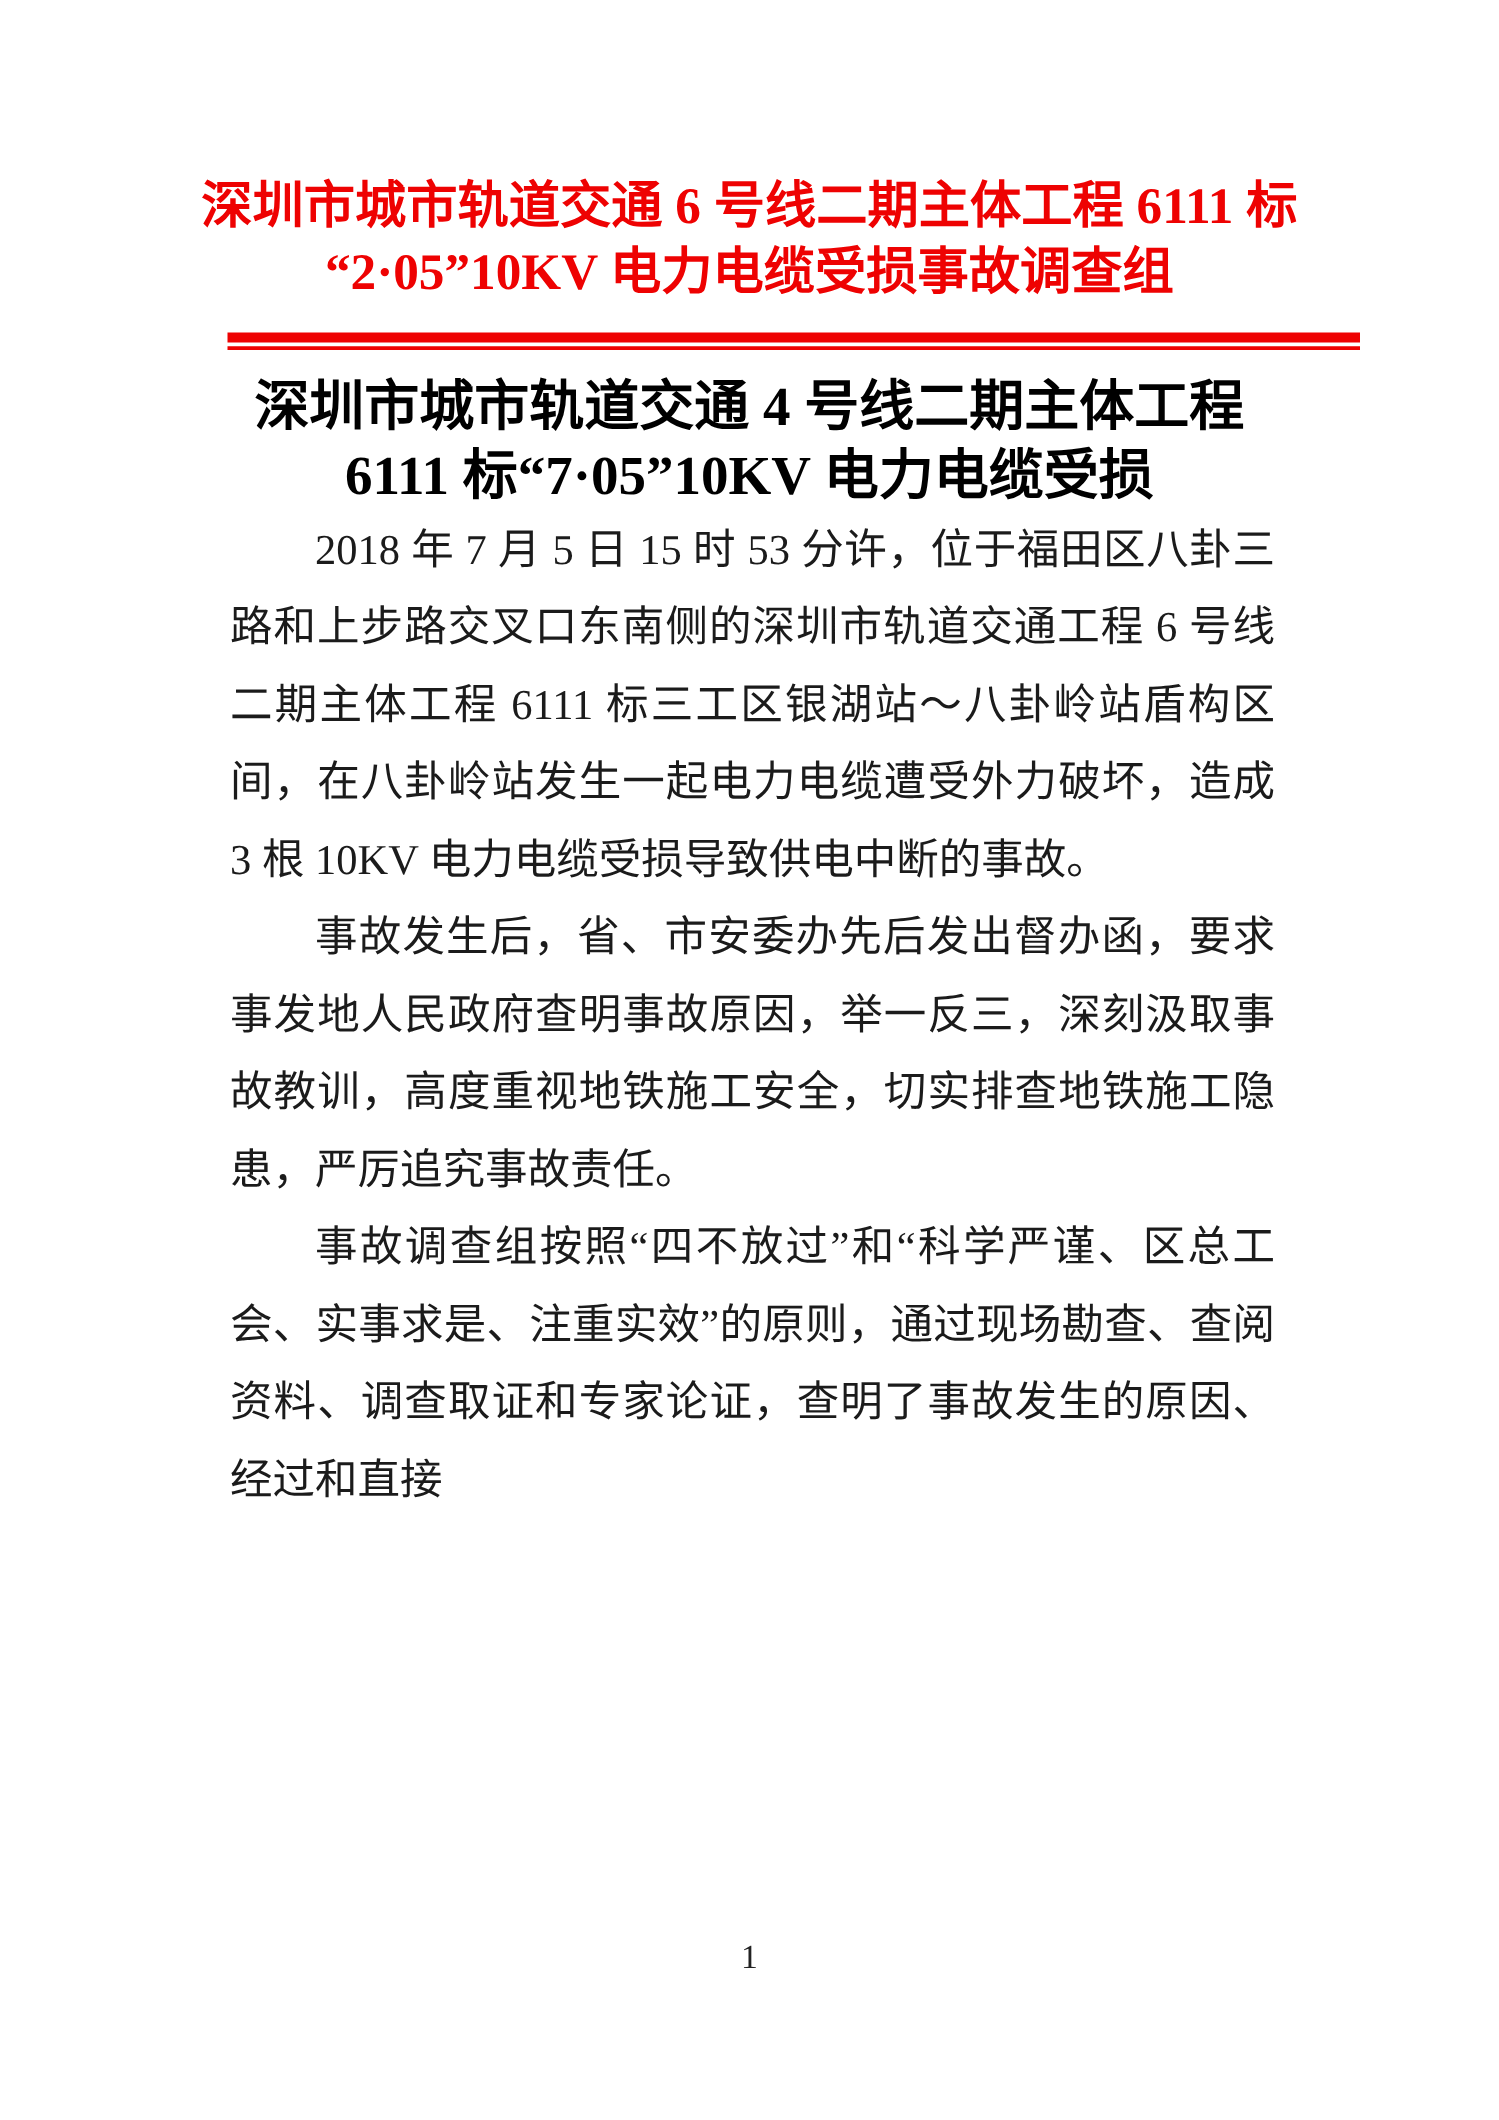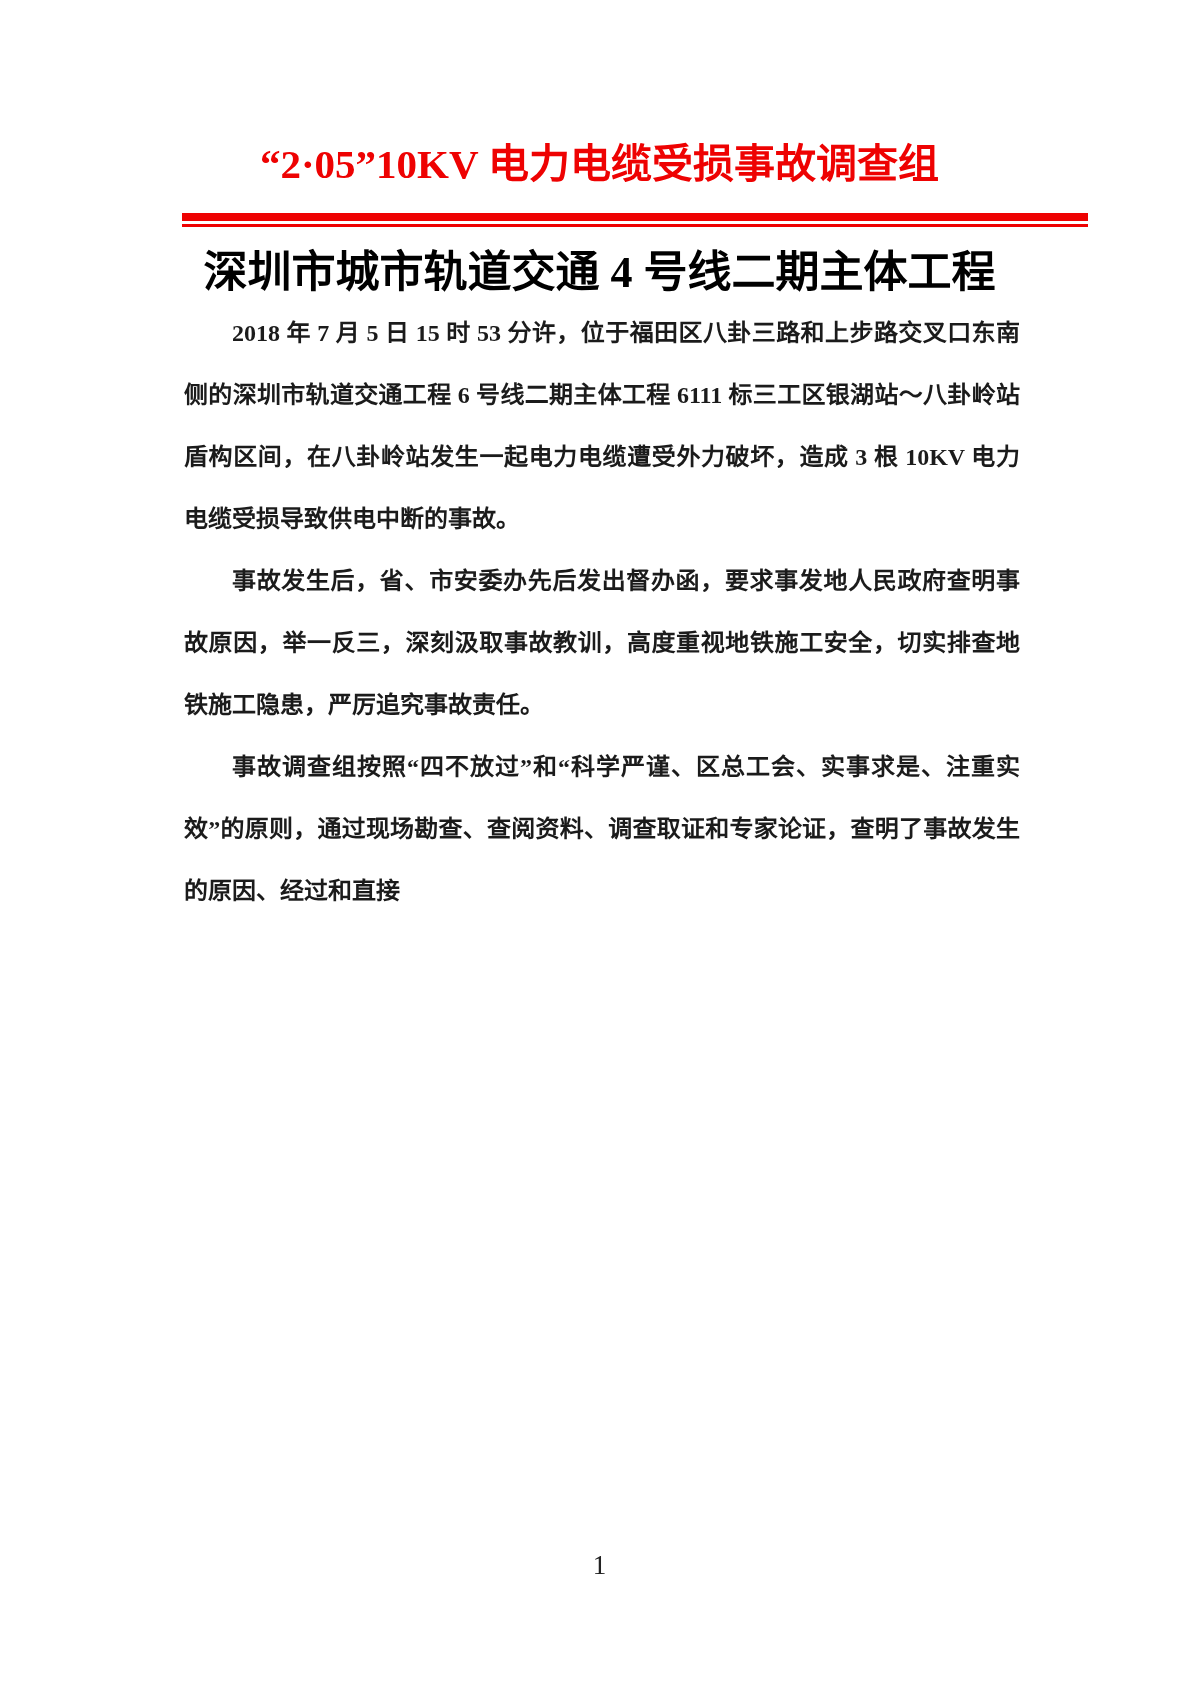--- a/index.html
+++ b/index.html
@@ -54,26 +54,25 @@
     color: #000000;
   }
   .doc-title .t-line {
     font-size: 44px;
     line-height: 55px;
   }
   
   .body-text {
     width: 836px;
     margin: 2px 0 0 184px;
-    font-size: 24px;
+    font-size: 34px;
     line-height: 62px;
     text-align: justify;
     text-justify: inter-character;
     color: #1b1b1b;
-    font-weight: bold;
   }
   .body-text p {
     margin: 0;
     padding: 0;
     text-indent: 2em;
   }
   
   .page-number {
     position: absolute;
     top: 1548px;
@@ -84,29 +83,31 @@
     line-height: 34px;
     color: #222222;
   }
 </style>
 </head>
 <body>
 
 <div class="page">
 
   <header class="letterhead">
+    <div class="lh-line">深圳市城市轨道交通 6 号线二期主体工程 6111 标</div>
     <div class="lh-line">“2·05”10KV 电力电缆受损事故调查组</div>
     <div class="lh-rule">
       <div class="thick"></div>
       <div class="thin"></div>
     </div>
   </header>
 
   <h1 class="doc-title">
     <div class="t-line">深圳市城市轨道交通 4 号线二期主体工程</div>
+    <div class="t-line">6111 标“7·05”10KV 电力电缆受损</div>
   </h1>
 
   <main class="body-text">
     <p>2018 年 7 月 5 日 15 时 53 分许，位于福田区八卦三路和上步路交叉口东南侧的深圳市轨道交通工程 6 号线二期主体工程 6111 标三工区银湖站～八卦岭站盾构区间，在八卦岭站发生一起电力电缆遭受外力破坏，造成 3 根 10KV 电力电缆受损导致供电中断的事故。</p>
     <p>事故发生后，省、市安委办先后发出督办函，要求事发地人民政府查明事故原因，举一反三，深刻汲取事故教训，高度重视地铁施工安全，切实排查地铁施工隐患，严厉追究事故责任。</p>
     <p>事故调查组按照“四不放过”和“科学严谨、区总工会、实事求是、注重实效”的原则，通过现场勘查、查阅资料、调查取证和专家论证，查明了事故发生的原因、经过和直接</p>
   </main>
 
   <footer class="page-number">1</footer>
 

